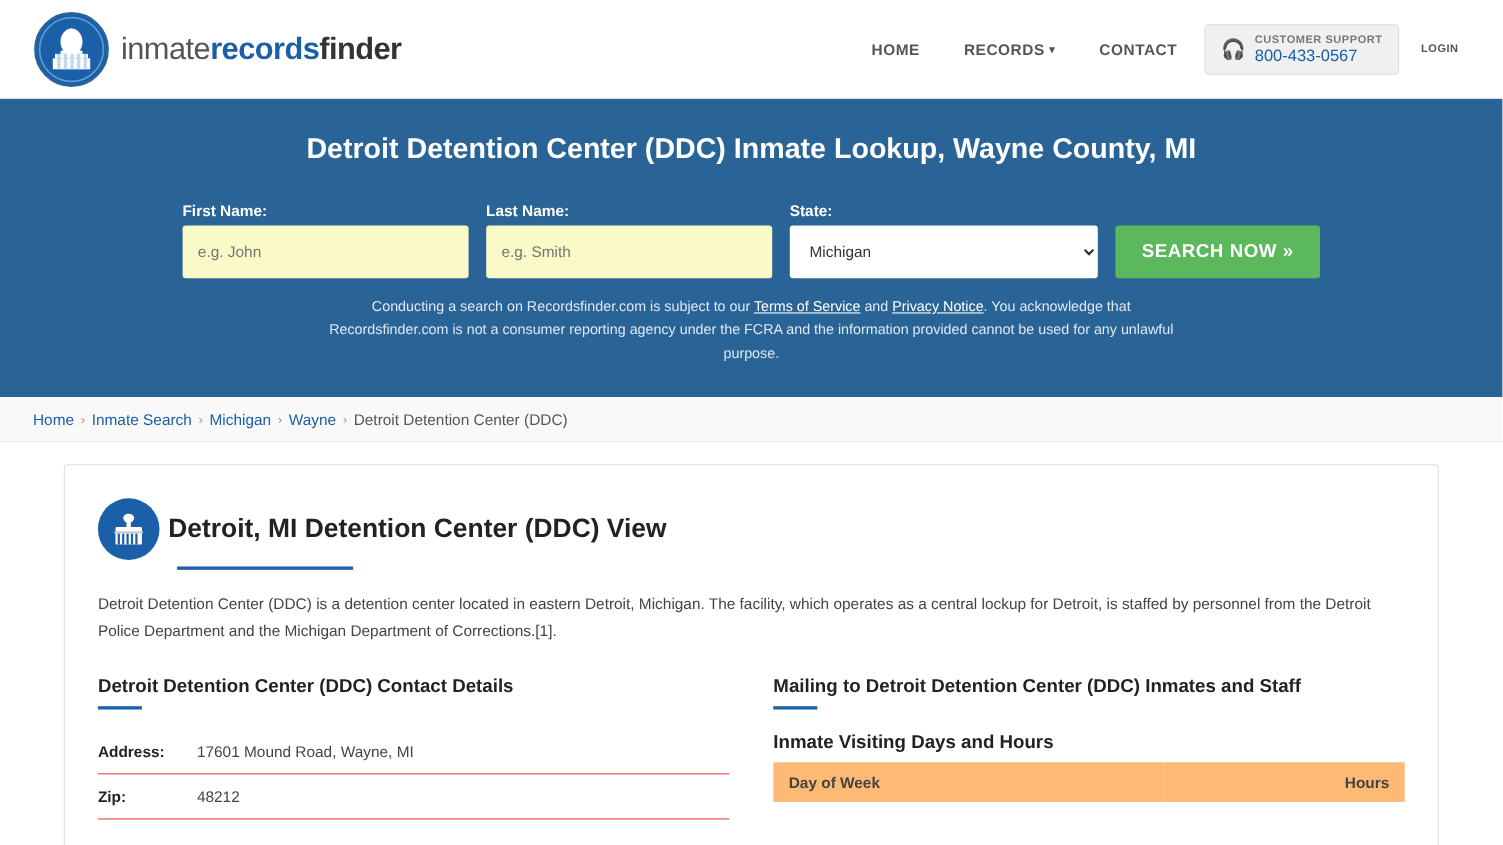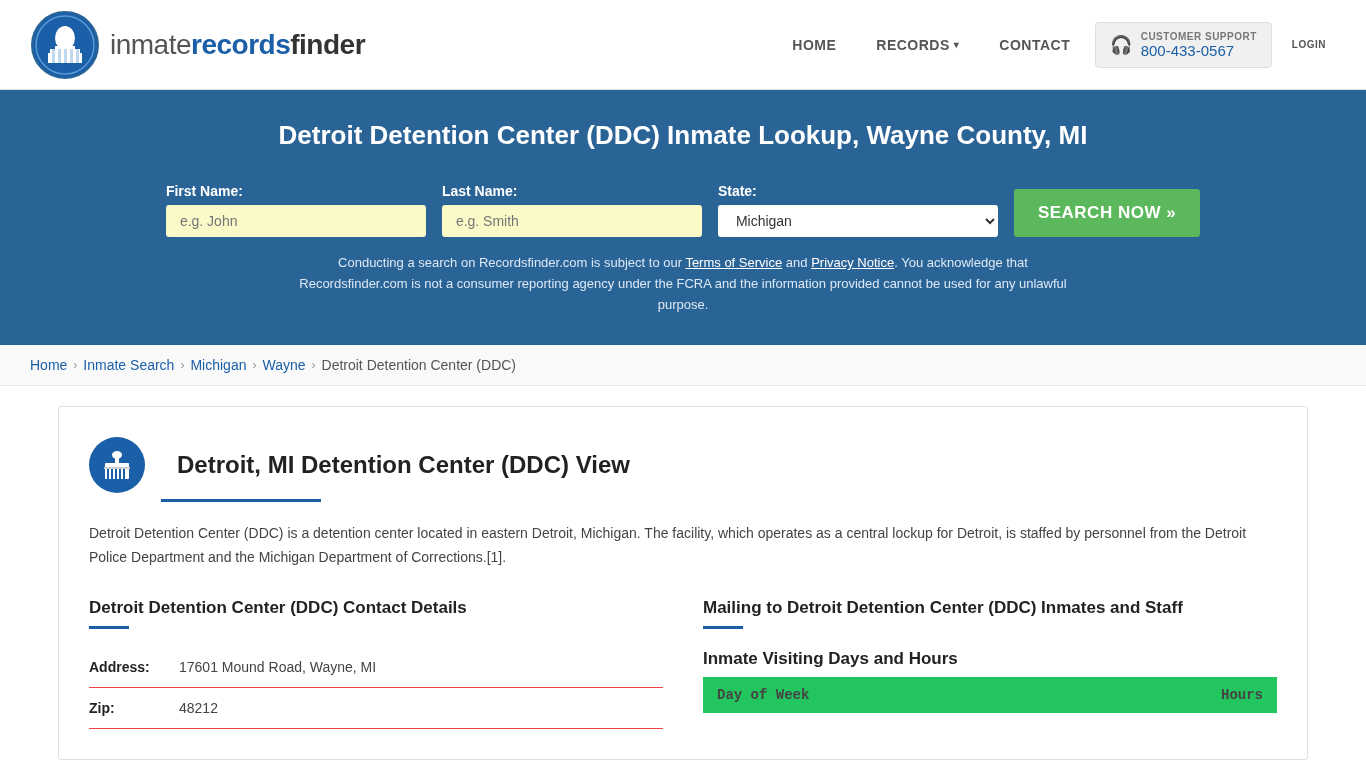--- a/index.html
+++ b/index.html
@@ -115,21 +115,21 @@
       flex-direction: column;
       align-items: flex-start;
       gap: 6px;
     }
     .form-field label {
       color: #fff;
       font-weight: 600;
       font-size: 14px;
     }
     .form-field input, .form-field select {
-      height: 32px;
+      height: 48px;
       border: none;
       border-radius: 3px;
       padding: 0 14px;
       font-size: 14px;
       background: #fafac8;
       color: #999;
       outline: none;
     }
     #first-name-input { width: 260px; }
     #last-name-input { width: 260px; }
@@ -178,21 +178,21 @@
     }
     #content-card {
       background: #fff;
       border: 1px solid #e0e0e0;
       border-radius: 3px;
       padding: 30px 30px 30px;
     }
     #facility-header {
       display: flex;
       align-items: center;
-      gap: 32px;
+      gap: 8px;
       margin-bottom: 6px;
     }
     #facility-icon {
       width: 56px;
       height: 56px;
       background: #1a5fa8;
       border-radius: 50%;
       display: flex;
       align-items: center;
       justify-content: center;
@@ -256,22 +256,21 @@
     }
 
     
     #visiting-table {
       width: 100%;
       border-collapse: collapse;
       font-size: 14px;
       margin-top: 8px;
     }
     #visiting-table thead tr {
-      background: #22c55e;
-      font-family: Liberation Mono, monospace;
+      background: #fdba74;
     }
     #visiting-table thead th {
       padding: 10px 14px;
       text-align: left;
       font-weight: 600;
       color: #444;
     }
     #visiting-table thead th:last-child {
       text-align: right;
     }

